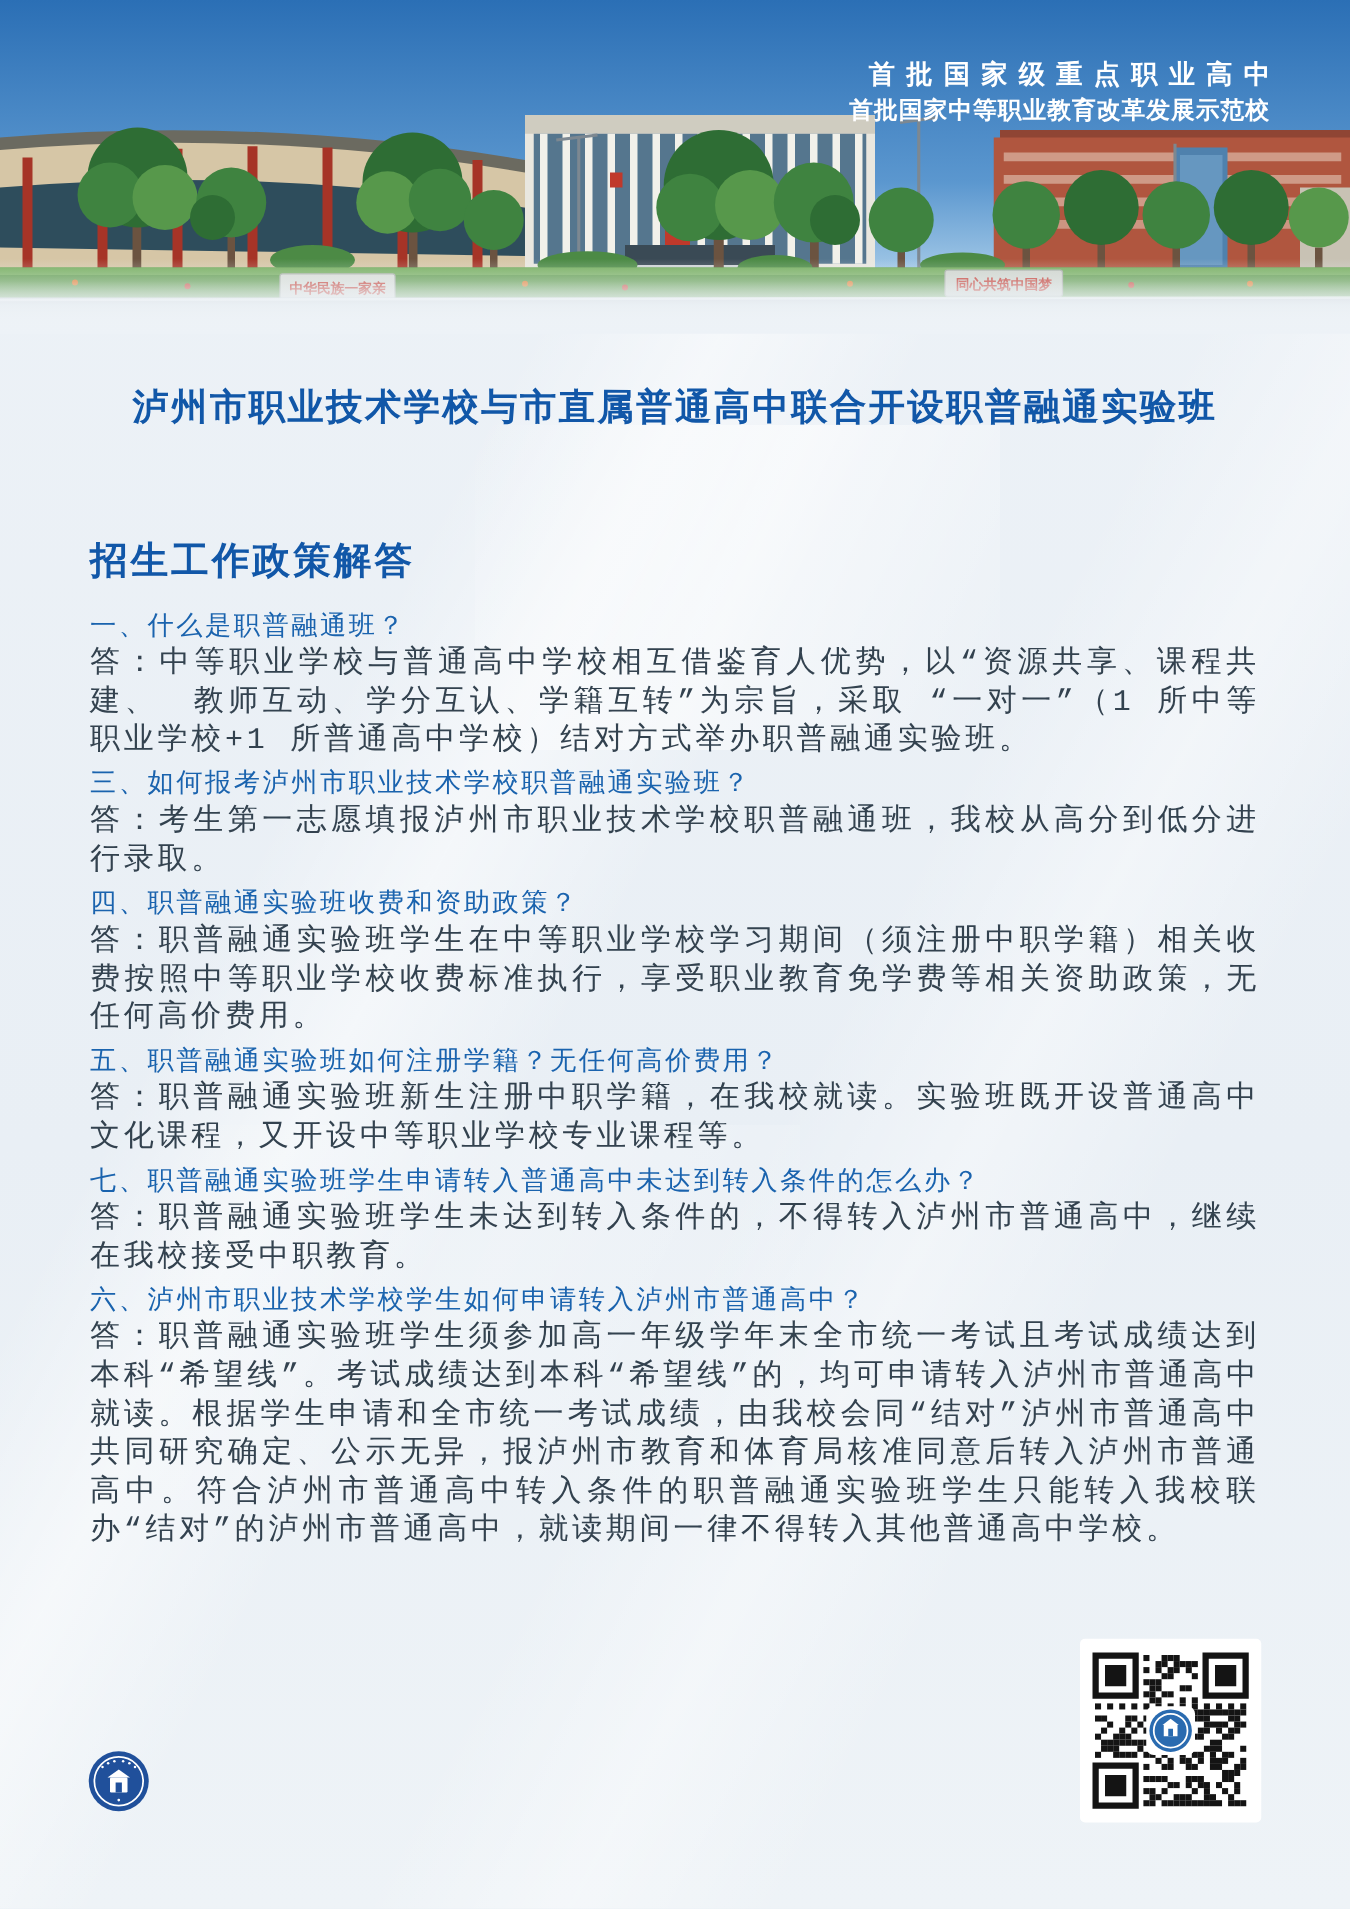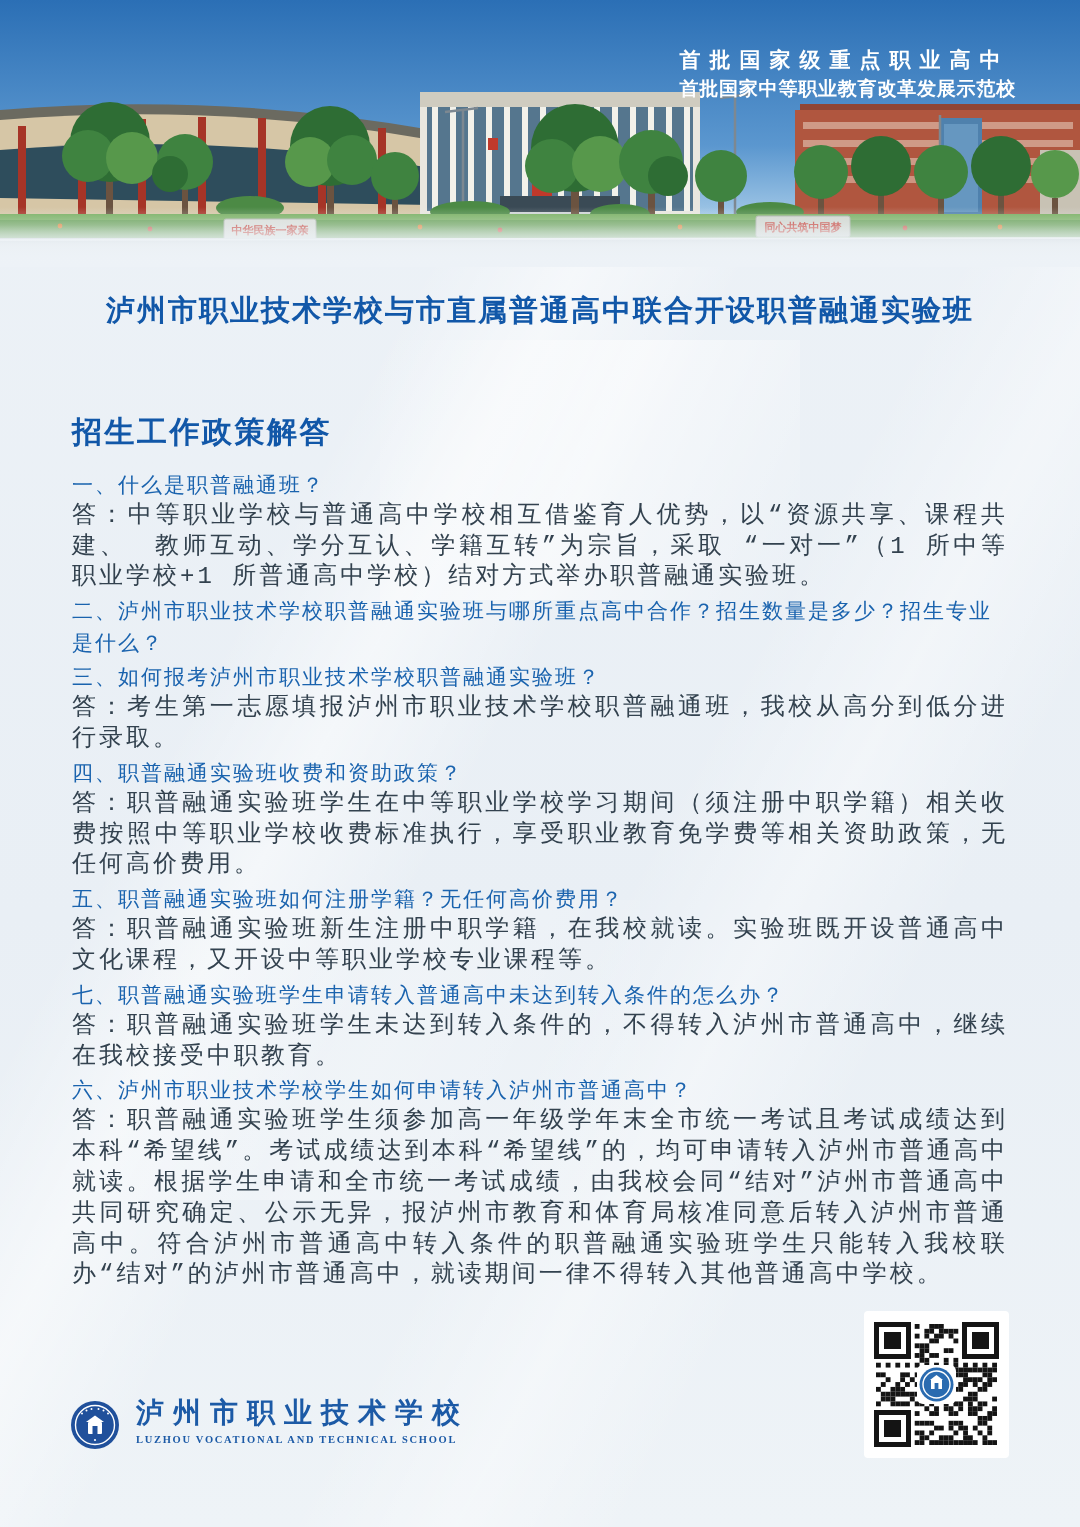--- a/index.html
+++ b/index.html
@@ -18,28 +18,28 @@
   }
   
   .banner{position:relative;width:1080px;height:265px;}
   .banner svg{display:block;}
   .banner-fade{
     position:absolute;left:0;bottom:-2px;width:100%;height:60px;
     background:linear-gradient(180deg, rgba(236,241,246,0) 0%, rgba(238,243,247,.85) 62%, #edf2f7 100%);
     pointer-events:none;
   }
   .slogan{
-    position:absolute;top:49px;right:64px;text-align:left;color:#fff;font-weight:bold;line-height:1;
+    position:absolute;top:49px;right:64px;text-align:right;color:#fff;font-weight:bold;line-height:1;
   }
   .slogan .l1{font-size:21px;letter-spacing:9px;margin-right:-9px;}
   .slogan .l2{font-size:19px;letter-spacing:.8px;margin-top:9px;}
   
   .content{position:relative;padding:0 72px;}
   .title{
-    margin:28px 0 0;text-align:center;
+    margin:44px 0 0;text-align:center;
     font-size:29px;font-weight:bold;letter-spacing:2px;color:#1157a8;line-height:1.2;
     white-space:nowrap;
   }
   .section-heading{
     margin:84px 0 0;font-size:30px;font-weight:bold;letter-spacing:2.5px;color:#1157a8;
   }
   .qa-list{margin-top:16px;}
   .q{
     font-size:21px;font-weight:normal;letter-spacing:2px;line-height:32px;color:#1a63ae;margin-top:2px;
   }
@@ -241,21 +241,20 @@
   <div class="content">
     <h1 class="title">泸州市职业技术学校与市直属普通高中联合开设职普融通实验班</h1>
     <h2 class="section-heading">招生工作政策解答</h2>
 
     <div class="qa-list">
       <div class="qa-item">
         <div class="q">一、什么是职普融通班？</div>
         <div class="a">答：中等职业学校与普通高中学校相互借鉴育人优势，以“资源共享、课程共建、　教师互动、学分互认、学籍互转”为宗旨，采取 “一对一”（1 所中等职业学校+1 所普通高中学校）结对方式举办职普融通实验班。</div>
       </div>
       <div class="qa-item">
-        <div class="q">二、泸州市职业技术学校职普融通实验班与哪所重点高中合作？招生数量是多少？招生专业是什么？</div>
       </div>
       <div class="qa-item">
         <div class="q">三、如何报考泸州市职业技术学校职普融通实验班？</div>
         <div class="a">答：考生第一志愿填报泸州市职业技术学校职普融通班，我校从高分到低分进行录取。</div>
       </div>
       <div class="qa-item">
         <div class="q">四、职普融通实验班收费和资助政策？</div>
         <div class="a">答：职普融通实验班学生在中等职业学校学习期间（须注册中职学籍）相关收费按照中等职业学校收费标准执行，享受职业教育免学费等相关资助政策，无任何高价费用。</div>
       </div>
       <div class="qa-item">
@@ -502,19 +501,15 @@
           <circle cx="21.5" cy="9" r="1"></circle>
         <circle cx="28.5" cy="9" r="1"></circle>
           <circle cx="33.5" cy="10.5" r="1"></circle>
           <circle cx="38" cy="13.5" r="1"></circle>
         <path d="M16,22 L25,15.5 L34,22 Z"></path>
         <rect x="18" y="22" width="14" height="12" rx="1"></rect>
       </g>
       <rect x="22.5" y="26" width="5" height="8" fill="#20509b"></rect>
       <circle cx="25" cy="40" r="1.1" fill="#ffffff"></circle>
     </svg>
-    <div class="names">
-      <div class="name-cn">泸州市职业技术学校</div>
-      <div class="name-en">LUZHOU VOCATIONAL AND TECHNICAL SCHOOL</div>
-    </div>
   </div>
 
 </div>
 
 </body></html>

